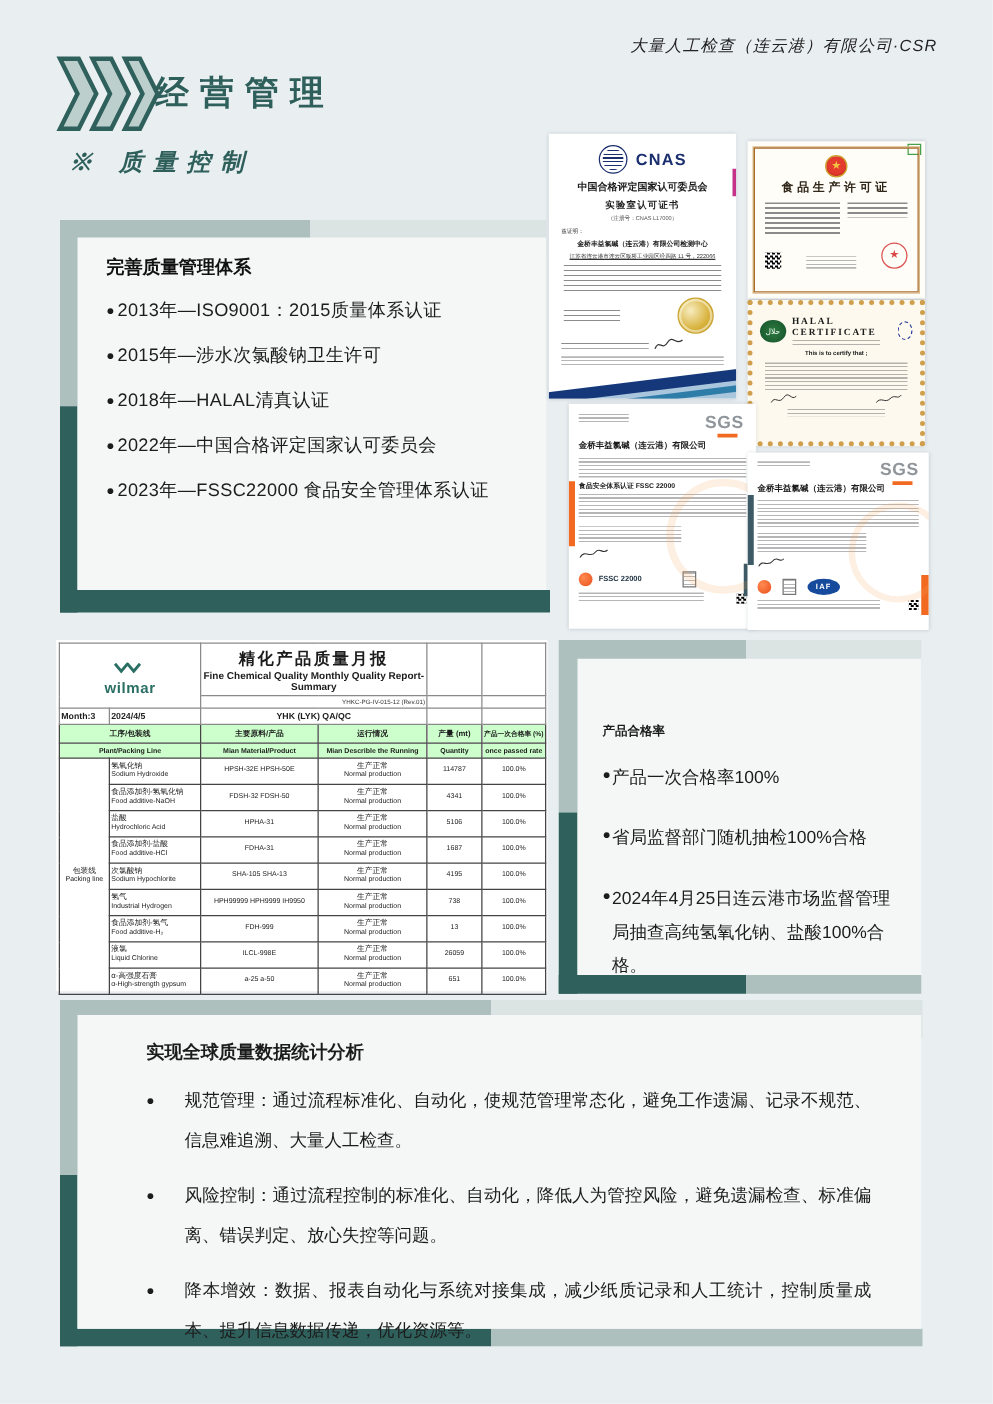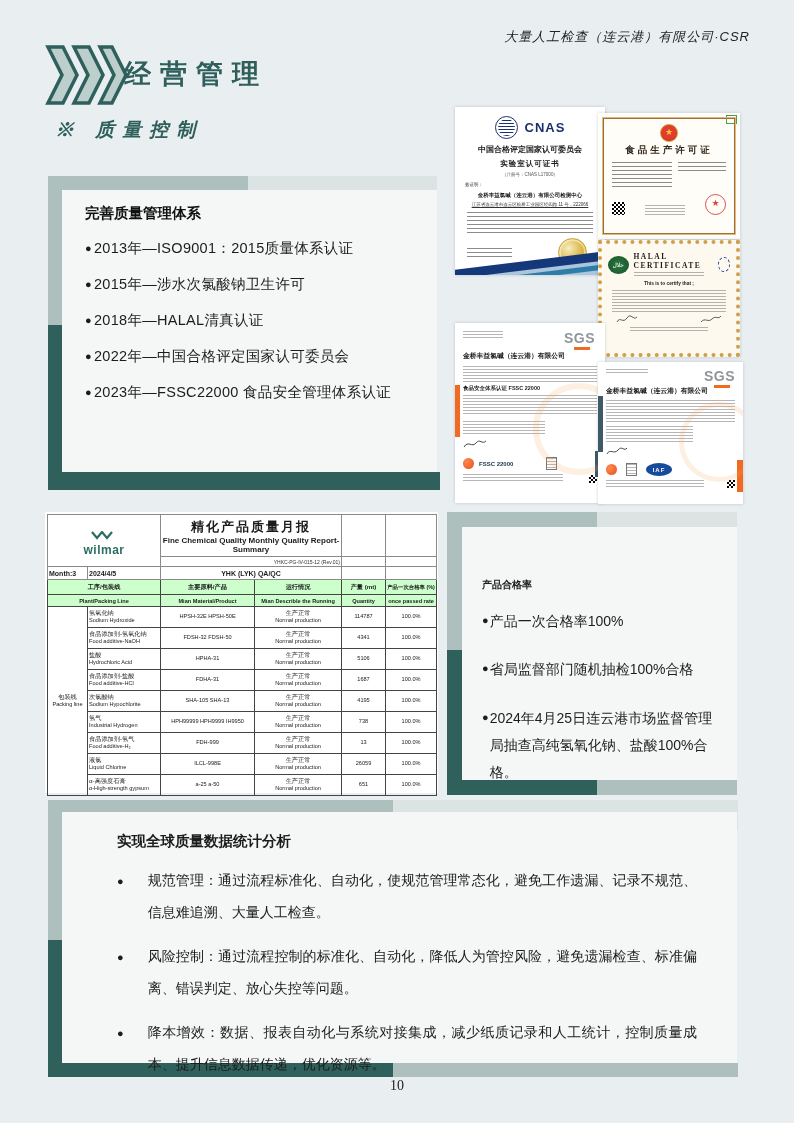--- a/index.html
+++ b/index.html
@@ -122,21 +122,21 @@
     <div class="qbox-title">完善质量管理体系</div>
     <div class="qbox-items">
       <div class="qbox-item">2013年—ISO9001：2015质量体系认证</div>
       <div class="qbox-item">2015年—涉水次氯酸钠卫生许可</div>
       <div class="qbox-item">2018年—HALAL清真认证</div>
       <div class="qbox-item">2022年—中国合格评定国家认可委员会</div>
       <div class="qbox-item">2023年—FSSC22000 食品安全管理体系认证</div>
     </div>
   </div>
 
-  <div class="cert" style="left:455px;top:107px;width:150px;height:168px;">
+  <div class="cert" style="left:439px;top:107px;width:150px;height:212px;">
     <div class="cnas-row">
       <div class="ilac-circle"></div>
       <div class="cnas-logo">CNAS</div>
     </div>
     <div class="cnas-org">中国合格评定国家认可委员会</div>
     <div class="cnas-doc">实验室认可证书</div>
     <div class="cnas-reg">（注册号：CNAS L17000）</div>
     <div style="font-size:4.5px;margin:5px 0 0 10px;">兹证明：</div>
     <div class="cnas-holder">金桥丰益氯碱（连云港）有限公司检测中心</div>
     <div class="cnas-addr">江苏省连云港市连云区板桥工业园区经四路 11 号，222066</div>
@@ -537,15 +537,14 @@
           <span class="b">●</span>
           <span>风险控制：通过流程控制的标准化、自动化，降低人为管控风险，避免遗漏检查、标准偏离、错误判定、放心失控等问题。</span>
         </div>
       <div class="an-item">
           <span class="b">●</span>
           <span>降本增效：数据、报表自动化与系统对接集成，减少纸质记录和人工统计，控制质量成本、提升信息数据传递，优化资源等。</span>
         </div>
     </div>
   </div>
 
-  <div class="abs pageno">10</div>
 
 </div>
 
 </body></html>

